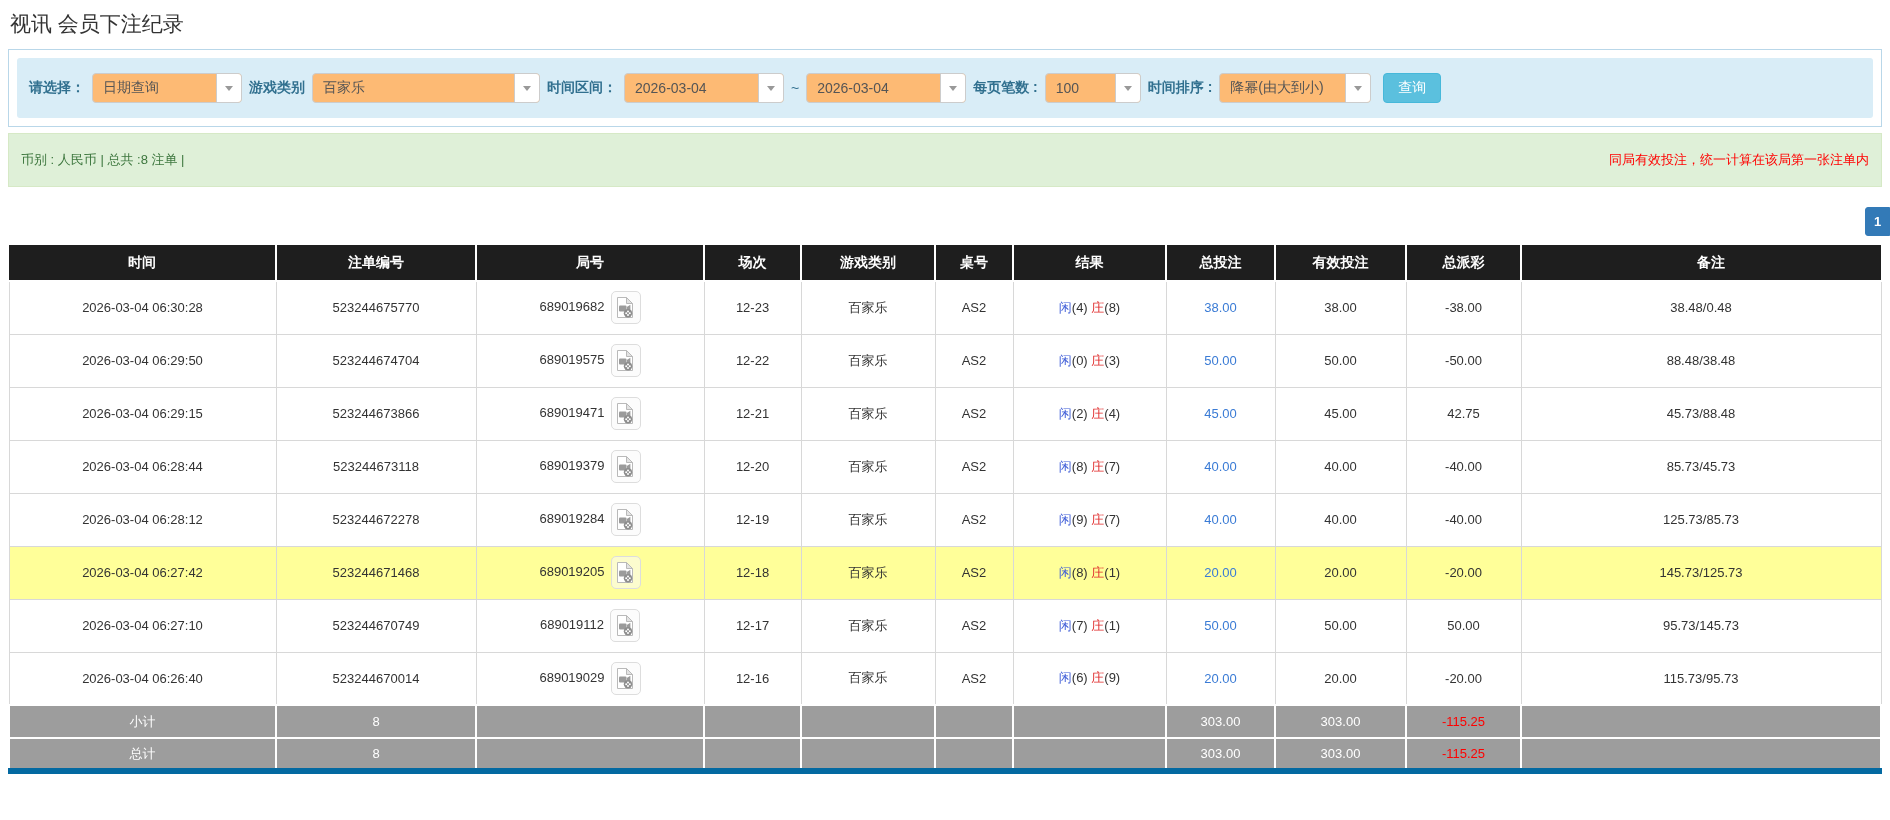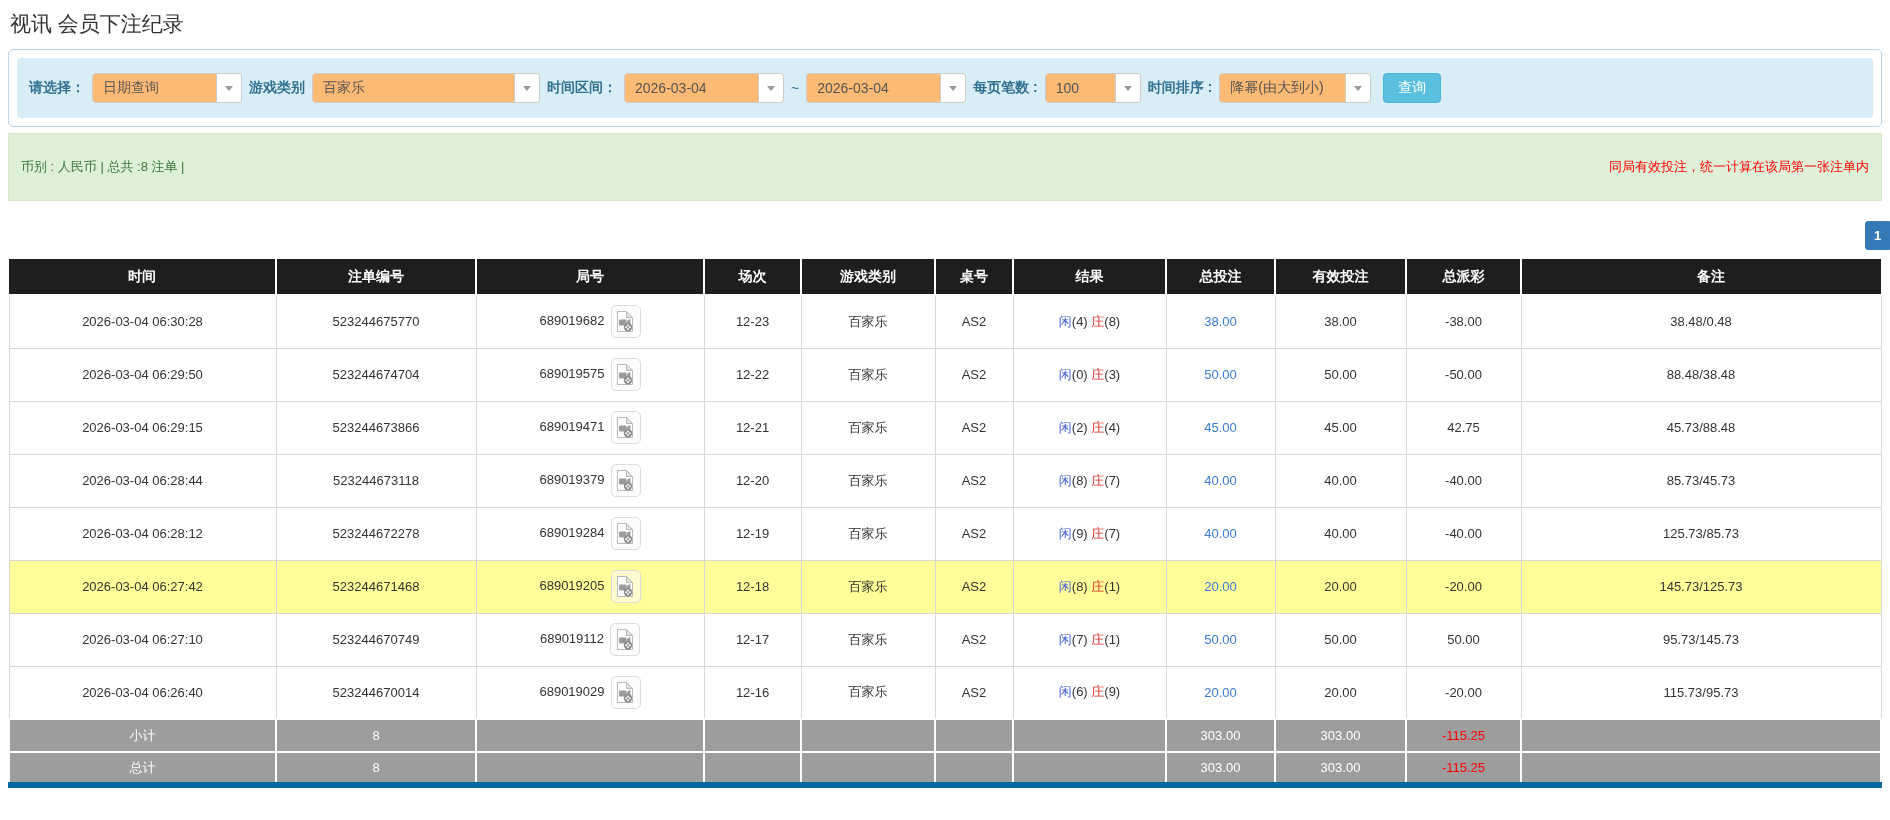--- a/index.html
+++ b/index.html
@@ -10,21 +10,21 @@
     font-family:"Liberation Sans","DejaVu Sans",sans-serif;
     color:#333;
   }
   
   .page-title {
     font-size:21px; font-weight:400; color:#333;
     margin:10px 0 11px 10px;
   }
   
   .filter-panel {
-    margin:0 8px; border:1px solid #b9d7e9; border-radius:5px;
+    margin:0 8px; border:1px solid #b9d7e9; border-radius:0;
     padding:8px; background:#fff;
   }
   .filter-bar {
     background:#d9edf7; border-radius:3px;
     display:flex; align-items:center; gap:7px;
     padding:15px 12px; white-space:nowrap;
   }
   .f-label { color:#31708f; font-weight:bold; font-size:14px; }
   .combo {
     display:flex; align-items:stretch; background:#fdba74;
@@ -46,21 +46,21 @@
   .w-size   { width:96px;  }
   .w-sort   { width:152px; }
   .tilde { color:#31708f; font-size:14px; }
   .search-btn {
     margin-left:5px; background:#5bc0de; border:1px solid #46b8da; color:#fff;
     font-size:14px; height:30px; padding:0 14px; border-radius:4px; cursor:pointer;
     font-family:inherit;
   }
   
   .summary-bar {
-    margin:6px 8px 0; height:68px;
+    margin:6px 8px 0; height:54px;
     background:#dff0d8; border:1px solid #d6e9c6;
     display:flex; align-items:center; justify-content:space-between;
     padding:8px 12px; font-size:13px; color:#3c763d;
   }
   .summary-right { color:#ff0000; }
   
   .pagination-row { margin:20px 0 9px; display:flex; justify-content:flex-end; }
   .page-btn {
     width:25px; height:29px; background:#337ab7; border:1px solid #337ab7;
     color:#fff; font-size:13px; font-weight:bold;

